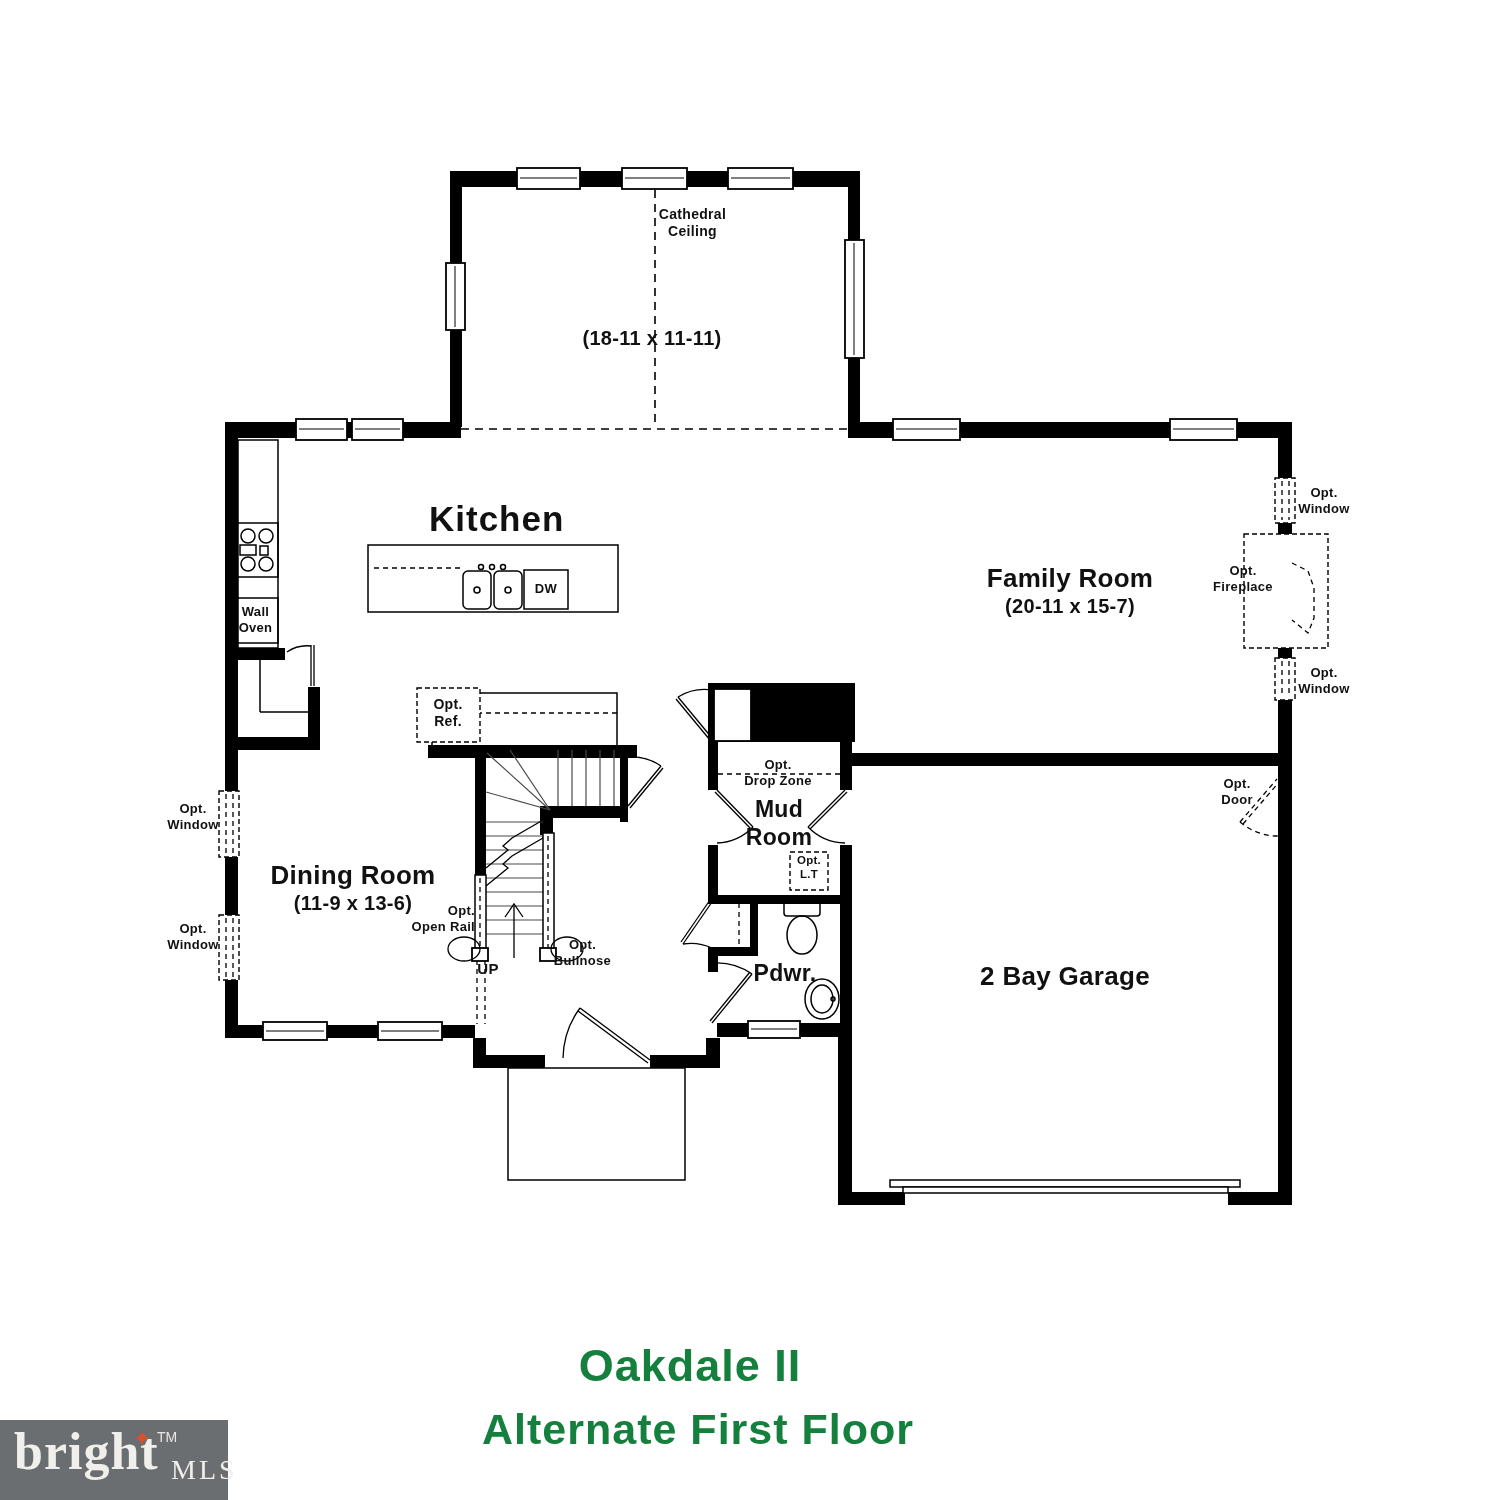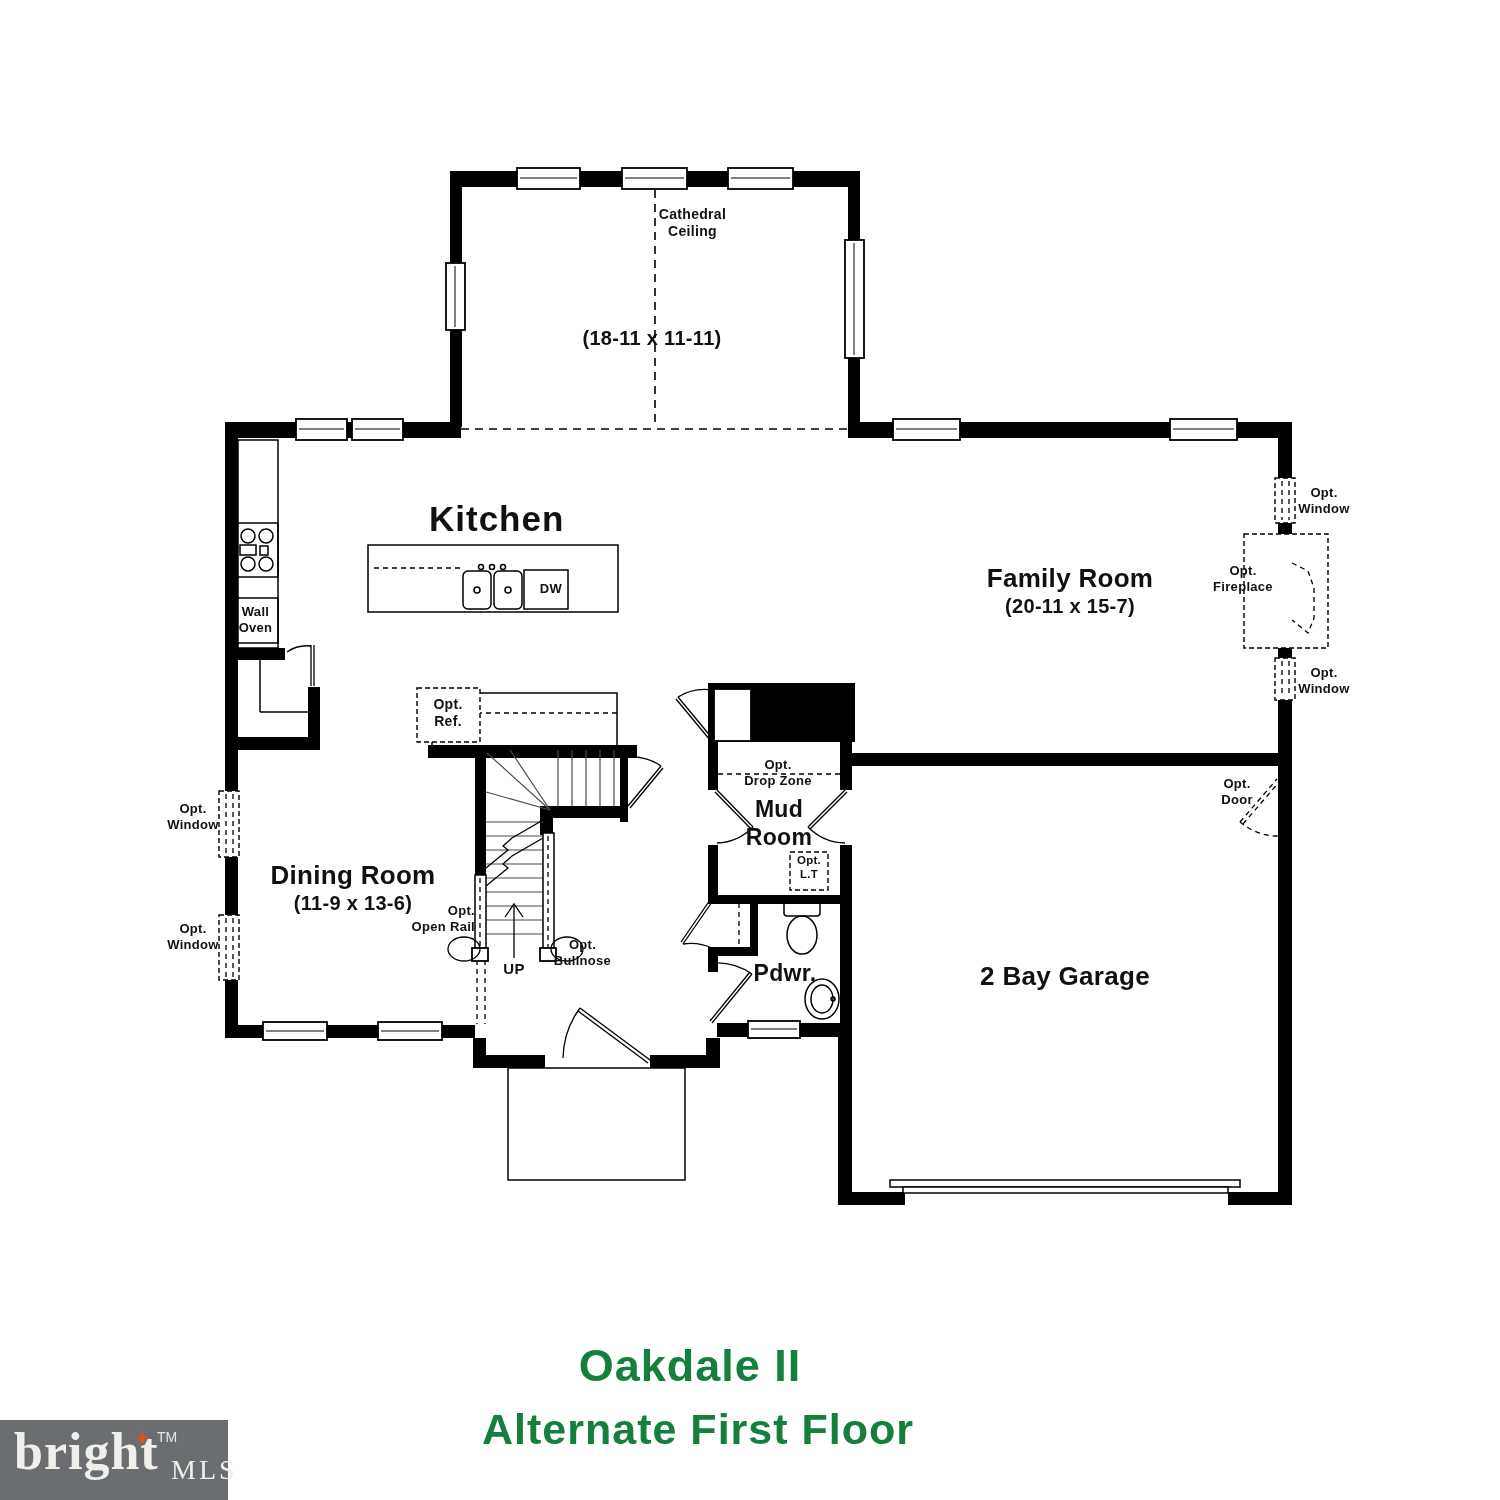--- a/index.html
+++ b/index.html
@@ -314,21 +314,21 @@
   <div class="lbl" style="left:985px;top:563px;width:170px;font-size:26px;">Family Room</div>
   <div class="lbl dims" style="left:985px;top:594px;width:170px;font-size:20px;">(20-11 x 15-7)</div>
   <div class="lbl" style="left:268px;top:860px;width:170px;font-size:26px;">Dining Room</div>
   <div class="lbl dims" style="left:268px;top:891px;width:170px;font-size:20px;">(11-9 x 13-6)</div>
   <div class="lbl" style="left:736px;top:796px;width:86px;font-size:23px;">Mud Room</div>
   <div class="lbl" style="left:750px;top:960px;width:70px;font-size:23px;">Pdwr.</div>
   <div class="lbl" style="left:980px;top:961px;width:170px;font-size:26px;">2 Bay Garage</div>
 
   <div class="lbl" style="left:233px;top:604px;width:45px;font-size:13px;">Wall
 Oven</div>
-  <div class="lbl" style="left:530px;top:581px;width:32px;font-size:13px;text-align:right;">DW</div>
+  <div class="lbl" style="left:530px;top:581px;width:32px;font-size:13px;">DW</div>
   <div class="lbl" style="left:418px;top:696px;width:60px;font-size:14px;">Opt.
 Ref.</div>
 
   <div class="lbl" style="left:160px;top:801px;width:66px;font-size:13px;">Opt.
 Window</div>
   <div class="lbl" style="left:160px;top:921px;width:66px;font-size:13px;">Opt.
 Window</div>
   <div class="lbl" style="left:1294px;top:485px;width:60px;font-size:13px;">Opt.
 Window</div>
   <div class="lbl" style="left:1294px;top:665px;width:60px;font-size:13px;">Opt.
@@ -338,21 +338,21 @@
   <div class="lbl" style="left:1205px;top:776px;width:64px;font-size:13px;">Opt.
 Door</div>
   <div class="lbl" style="left:714px;top:757px;width:128px;font-size:13px;">Opt.
 Drop Zone</div>
   <div class="lbl" style="left:790px;top:854px;width:38px;font-size:11.5px;">Opt.
 L.T</div>
   <div class="lbl right" style="left:365px;top:903px;width:110px;font-size:13px;">Opt.
 Open Rail</div>
   <div class="lbl" style="left:540px;top:937px;width:85px;font-size:13px;">Opt.
 Bullnose</div>
-  <div class="lbl" style="left:494px;top:960px;width:40px;font-size:15px;">UP</div>
+  <div class="lbl" style="left:468px;top:960px;width:40px;font-size:15px;">UP</div>
 
   <div id="title-block">
     <div id="title-line1">Oakdale II</div>
     <div id="title-line2">Alternate First Floor</div>
   </div>
 
   <div id="logo">
     <span class="brand">bright</span>
     <span class="star">✦</span>
     <span class="tm">TM</span>

